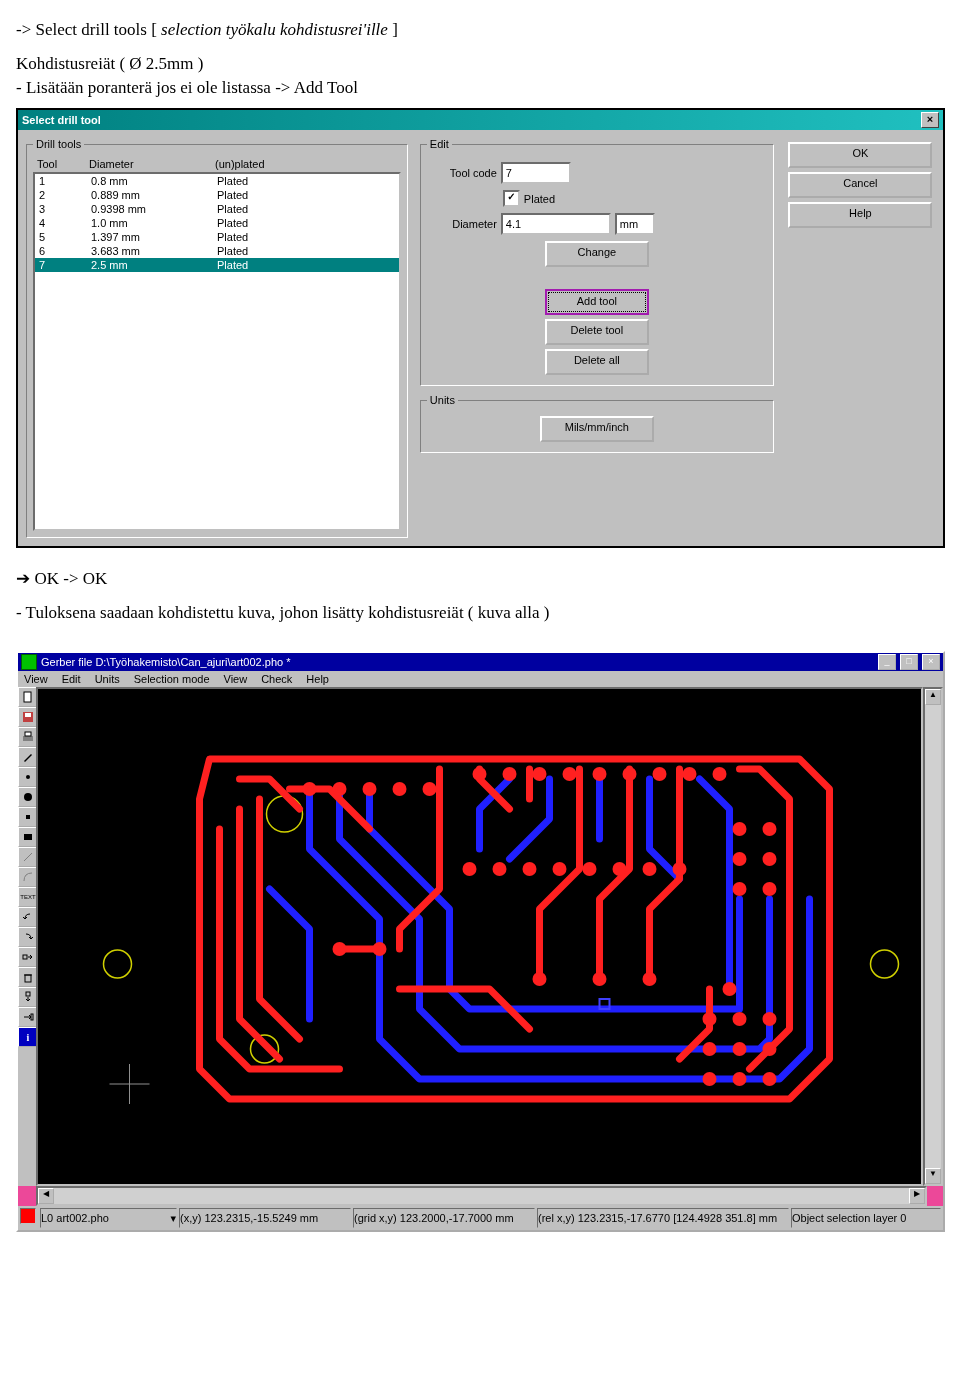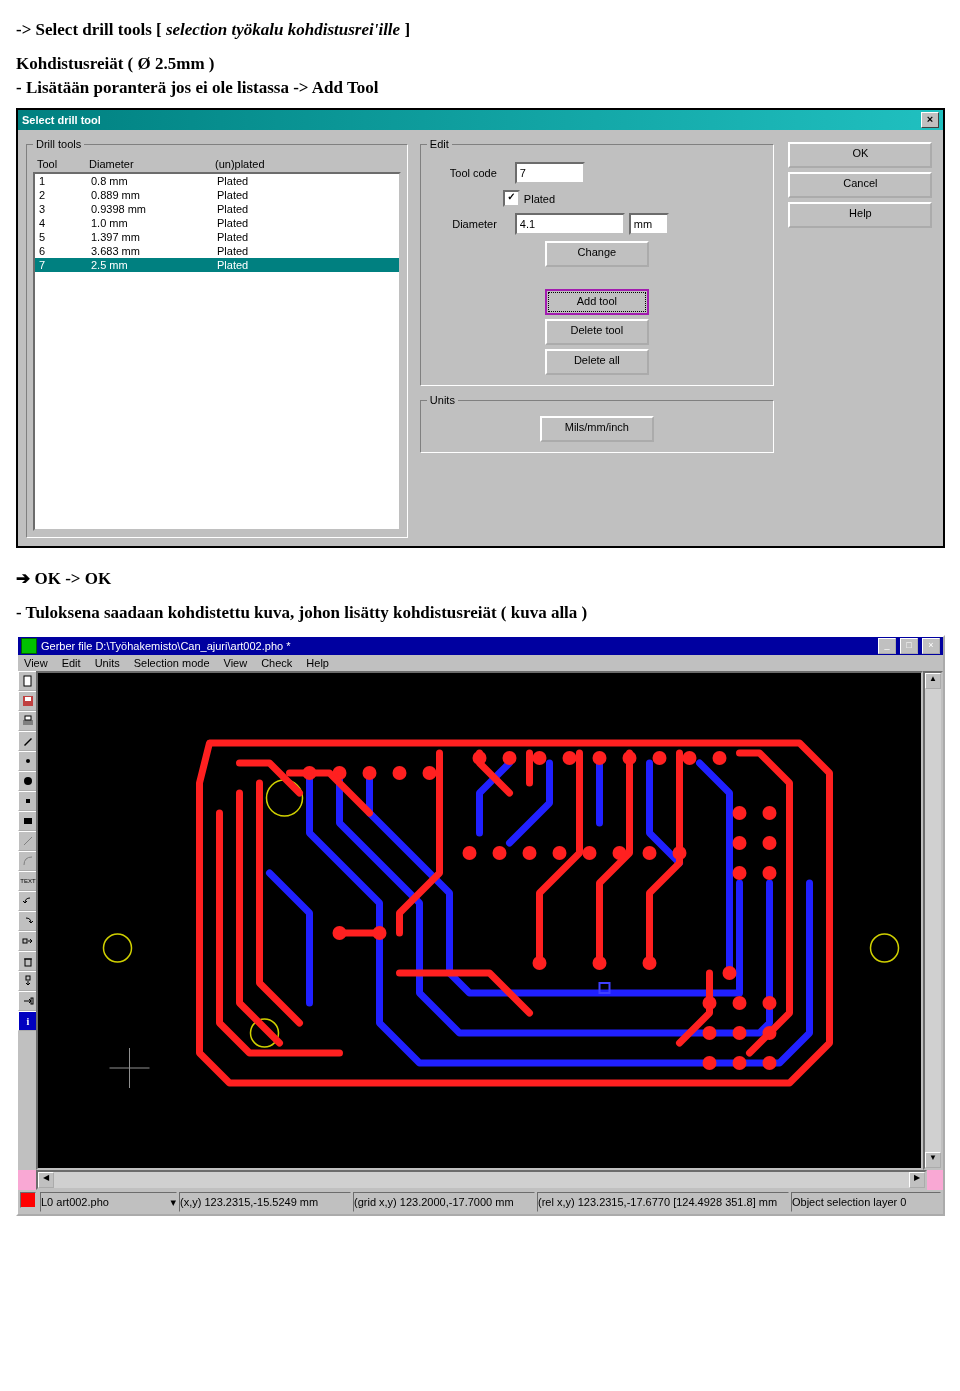--- a/index.html
+++ b/index.html
@@ -1,47 +1,47 @@
 <!DOCTYPE html>
 <html><head>
 <meta charset="utf-8">
 <style>
 body { margin:0; padding:16px; font-family:"Times New Roman",serif; font-size:17px; background:#fff; width:928px }
-.bold { font-weight:bold }
+.bold { font-weight:normal }
 .ital { font-style:italic }
 p { margin:4px 0 }
 .arrow-line { margin-top:20px }
 
 
 .dlg { width:925px; border:2px solid #000; background:#c0c0c0; font-family:"MS Sans Serif",Arial,sans-serif; font-size:11px; margin-top:10px }
 .dlg-title { background:linear-gradient(to right,#008080,#20c0c0); color:#fff; font-weight:bold; padding:2px 4px; display:flex; justify-content:space-between; align-items:center }
 .dlg-x { width:16px; height:14px; background:#c0c0c0; border:1px solid #fff; border-right-color:#404040; border-bottom-color:#404040; text-align:center; line-height:12px; font-weight:bold; color:#000; font-family:Arial }
 .dlg-body { padding:8px; display:flex; gap:12px }
 fieldset { border:1px solid #808080; border-right-color:#fff; border-bottom-color:#fff; padding:6px; margin:0 }
 legend { padding:0 3px }
 .list-header { display:flex; padding:2px 4px }
 .list-header span:nth-child(1){width:52px} .list-header span:nth-child(2){width:126px} .list-header span:nth-child(3){flex:1}
 .listbox { background:#fff; border:2px inset #c0c0c0; height:355px; overflow:hidden }
 .list-row { display:flex; padding:0 4px; line-height:14px }
 .list-row span:nth-child(1){width:52px} .list-row span:nth-child(2){width:126px} .list-row span:nth-child(3){flex:1}
 .list-row.sel { background:#008080; color:#fff }
 .col2 { display:flex; flex-direction:column; gap:8px }
 .edit-fs { width:340px }
 .form-row { display:flex; align-items:center; margin:6px 0 }
-.lbl { width:70px; text-align:right; padding-right:18px }
+.lbl { width:70px; text-align:right; padding-right:4px }
 .txt { background:#fff; border:2px inset #c0c0c0; height:18px; padding:0 3px; line-height:18px }
 .chk { display:flex; align-items:center; gap:4px; margin-left:76px }
 .chkbox { width:13px; height:13px; background:#fff; border:2px inset #c0c0c0; text-align:center; line-height:9px; font-size:10px; font-weight:bold }
 .btn { width:100px; height:22px; border:2px outset #fff; background:#c0c0c0; text-align:center; line-height:18px; cursor:default; margin:4px auto }
 .btn.focus { border:2px solid #a21caf; outline:1px dotted #000; outline-offset:-4px; line-height:20px }
 .btn-col .btn { width:140px }
 .units-fs { width:340px }
 
 
-.gv { width:925px; border:2px outset #fff; background:#f9a8d4; font-family:"MS Sans Serif",Arial,sans-serif; font-size:11px; margin-top:12px; position:relative }
+.gv { width:925px; border:2px outset #fff; background:#ec4899; font-family:"MS Sans Serif",Arial,sans-serif; font-size:11px; margin-top:28px; position:relative }
 .gv-title { background:#0000a0; color:#fff; padding:1px 3px; display:flex; align-items:center; gap:4px }
 .gv-title .spacer{flex:1}
 .winbtn { width:16px; height:14px; background:#c0c0c0; border:1px outset #fff; font-size:9px; text-align:center; line-height:12px }
 .menubar { display:flex; gap:14px; padding:2px 6px; background:#c0c0c0 }
 .gv-main { display:flex }
 .toolbar { width:18px; background:#c0c0c0; display:flex; flex-direction:column }
 .tbtn { width:18px; height:18px; border:1px outset #fff; margin:0; display:flex; align-items:center; justify-content:center; font-size:10px }
 .canvas { flex:1; height:495px; background:#000; position:relative; overflow:hidden; border:2px inset #c0c0c0 }
 .vscroll { width:16px; background:#c0c0c0; border:2px inset #c0c0c0; display:flex; flex-direction:column }
 .vscroll .track{flex:1;background:#d0d0d0}

